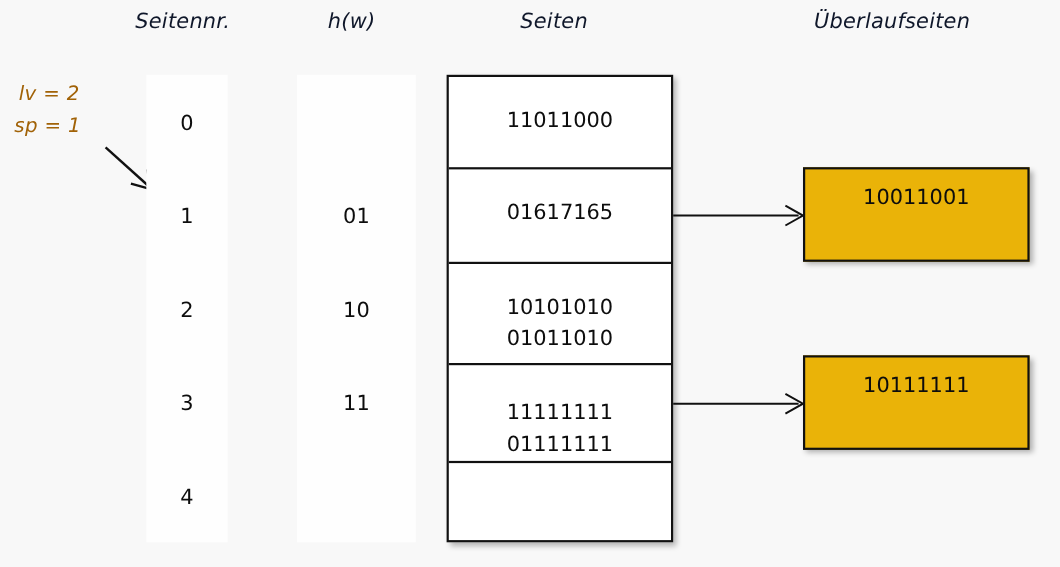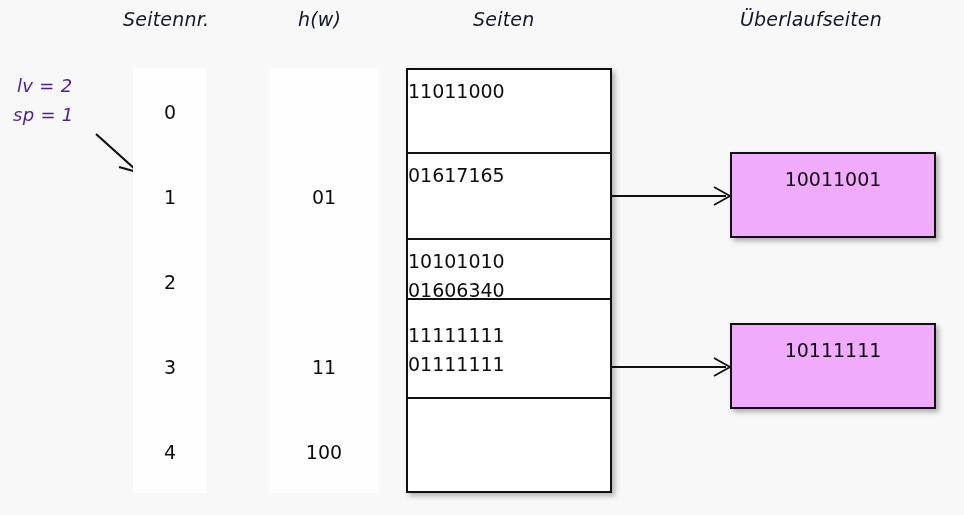--- a/index.html
+++ b/index.html
@@ -32,21 +32,21 @@
   #hdr-seitennr { left: 123px; top: 8px; }
   #hdr-hw       { left: 298px; top: 8px; }
   #hdr-seiten   { left: 473px; top: 8px; }
   #hdr-ueber    { left: 740px; top: 8px; }
 
   
   .param {
     position: absolute;
     font-style: italic;
     font-size: 18px;
-    color: #4c1d95;
+    color: #a16207;
     white-space: nowrap;
     letter-spacing: 0.3px;
   }
   #param-lv { left: 17px; top: 75px; }
   #param-sp { left: 13px; top: 104px; }
 
   #sp-arrow {
     position: absolute;
     left: 90px;
     top: 128px;
@@ -88,38 +88,39 @@
     box-shadow: 3px 3px 5px rgba(0,0,0,0.28);
   }
   .page-row {
     position: absolute;
     left: 0;
     width: 100%;
     box-sizing: border-box;
     border-bottom: 2px solid #111;
     display: flex;
     flex-direction: column;
-    padding-top: 7px;
+    align-items: center;
+    padding-top: 25px;
   }
   .page-row.last { border-bottom: none; }
   .page-line {
     font-size: 19px;
     color: #0d0d0d;
     line-height: 1.55;
     white-space: nowrap;
   }
 
   
   .overflow-box {
     position: absolute;
     width: 206px;
     height: 86px;
     border: 2px solid #111;
     box-sizing: border-box;
-    background: #f0abfc;
+    background: #eab308;
     box-shadow: 3px 3px 5px rgba(0,0,0,0.3);
   }
   .overflow-box .ov-text {
     position: absolute;
     left: 0;
     right: 0;
     top: 14px;
     text-align: center;
     font-size: 19px;
     color: #0d0d0d;
@@ -159,35 +160,35 @@
   <div class="strip" id="strip-seitennr"></div>
   <div class="strip" id="strip-hw"></div>
 
   <div class="cell-value cell-seitennr" style="top:103px">0</div>
   <div class="cell-value cell-seitennr" style="top:188px">1</div>
   <div class="cell-value cell-seitennr" style="top:273px">2</div>
   <div class="cell-value cell-seitennr" style="top:358px">3</div>
   <div class="cell-value cell-seitennr" style="top:443px">4</div>
 
   <div class="cell-value cell-hw" style="top:188px">01</div>
+  <div class="cell-value cell-hw" style="top:273px">10</div>
   <div class="cell-value cell-hw" style="top:358px">11</div>
-  <div class="cell-value cell-hw" style="top:443px">100</div>
 
   <div id="pages-table">
     <div class="page-row" style="top:0px; height:84px">
       <div class="page-line">11011000</div>
     </div>
     <div class="page-row" style="top:84px; height:86px">
       <div class="page-line">01617165</div>
     </div>
-    <div class="page-row" style="top:170px; height:60px">
+    <div class="page-row" style="top:170px; height:92px">
       <div class="page-line">10101010</div>
-      <div class="page-line">01606340</div>
-    </div>
-    <div class="page-row" style="top:244px; height:85px">
+      <div class="page-line">01011010</div>
+    </div>
+    <div class="page-row" style="top:266px; height:85px">
       <div class="page-line">11111111</div>
       <div class="page-line">01111111</div>
     </div>
   </div>
 
   <svg class="connector" id="connector-0" viewBox="0 0 124 22">
     <line x1="2" y1="11" x2="116" y2="11" stroke="#111" stroke-width="1.8"></line>
     <polyline points="104,2 120,11 104,20" fill="none" stroke="#111" stroke-width="1.8"></polyline>
   </svg>
   <svg class="connector" id="connector-1" viewBox="0 0 124 22">

